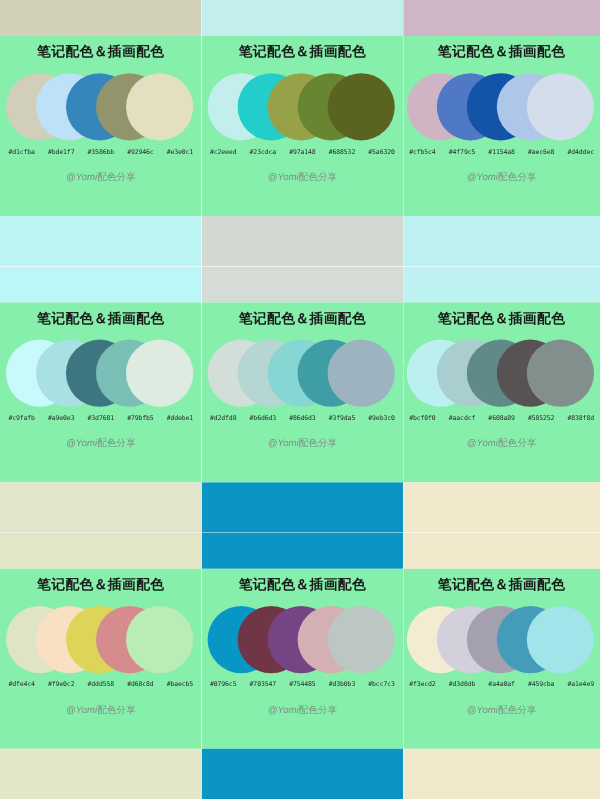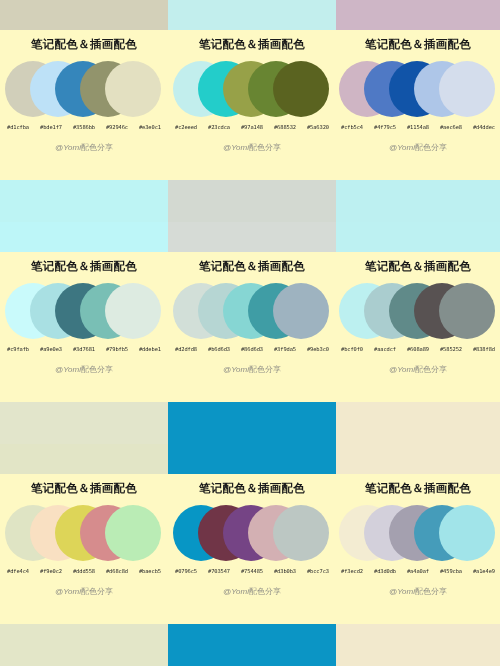--- a/index.html
+++ b/index.html
@@ -46,21 +46,21 @@
     right: 0;
     height: 42px;
   }
 
   .card {
     position: absolute;
     top: 30px;
     left: 0;
     right: 0;
     bottom: 42px;
-    background: #fef9c3;
+    background: #86efac;
     display: flex;
     flex-direction: column;
     align-items: center;
   }
 
   .card-title {
     margin-top: 9px;
     font-size: 11.5px;
     font-weight: bold;
     color: #1b1b1b;

